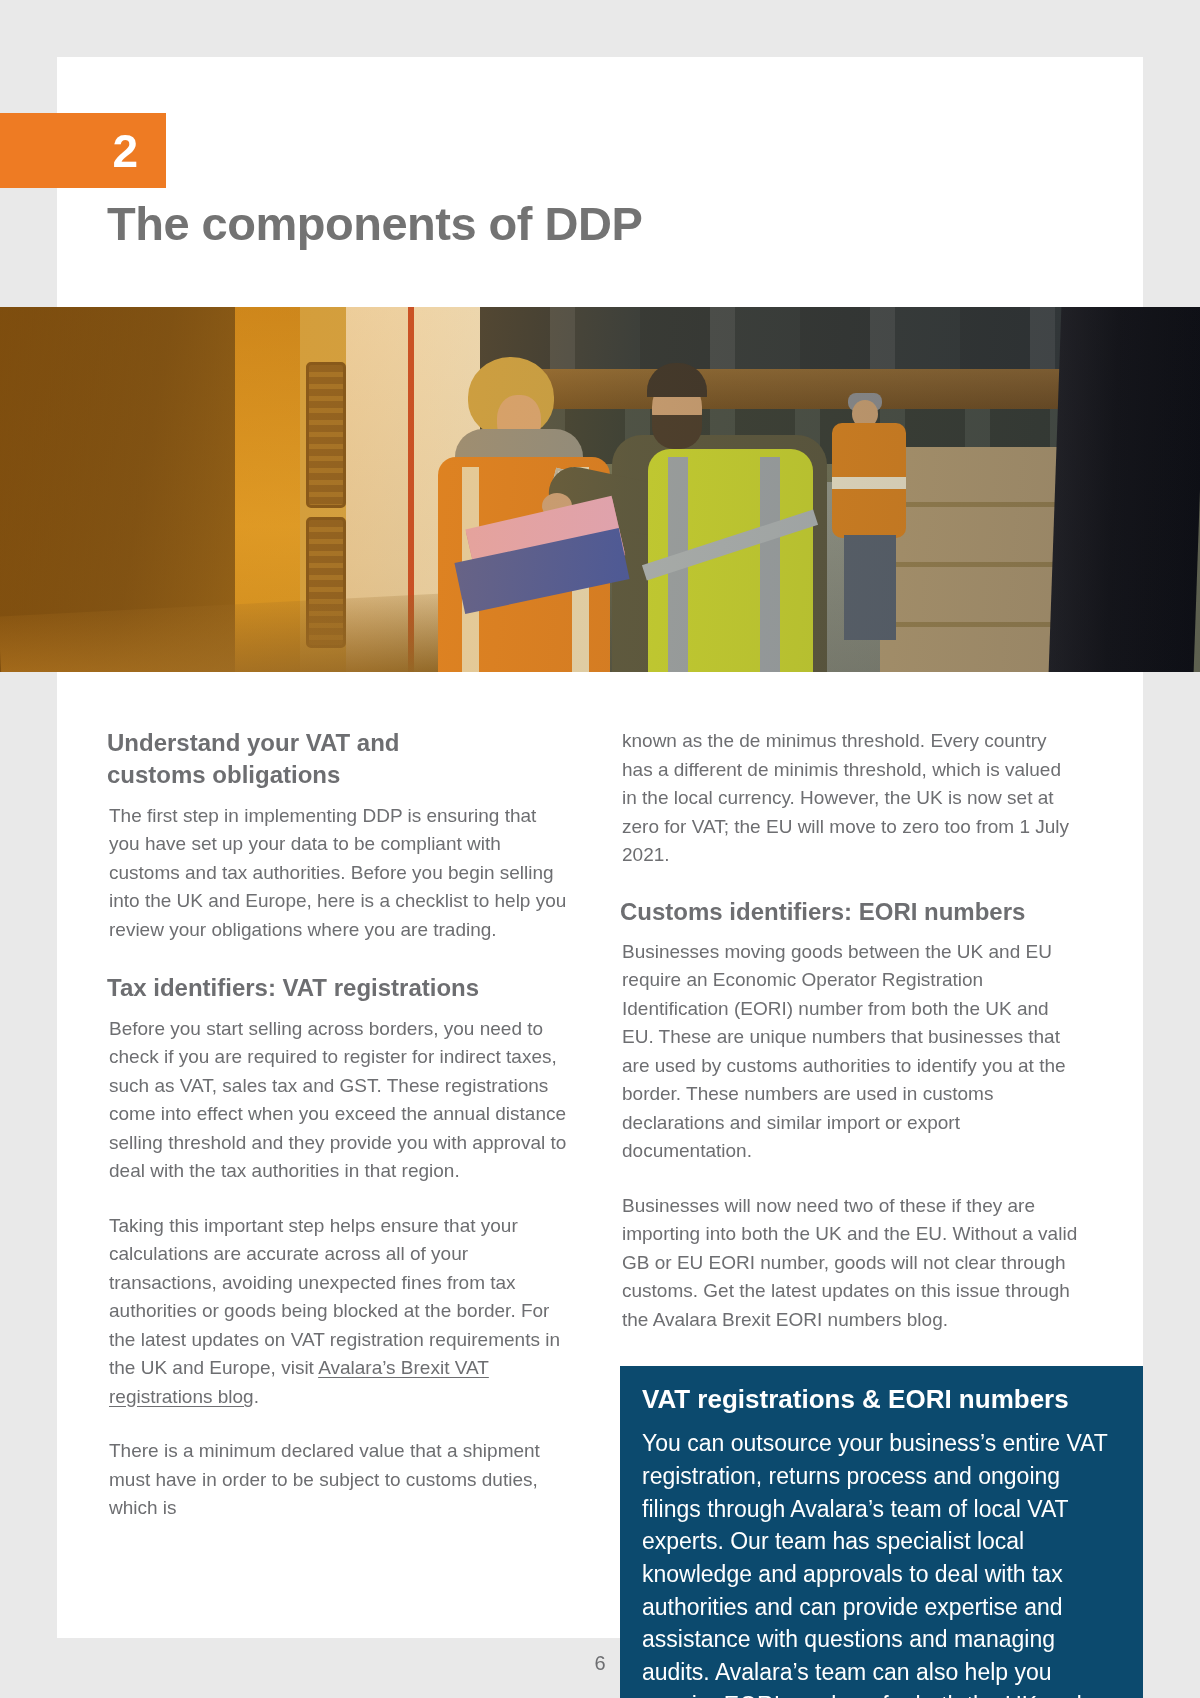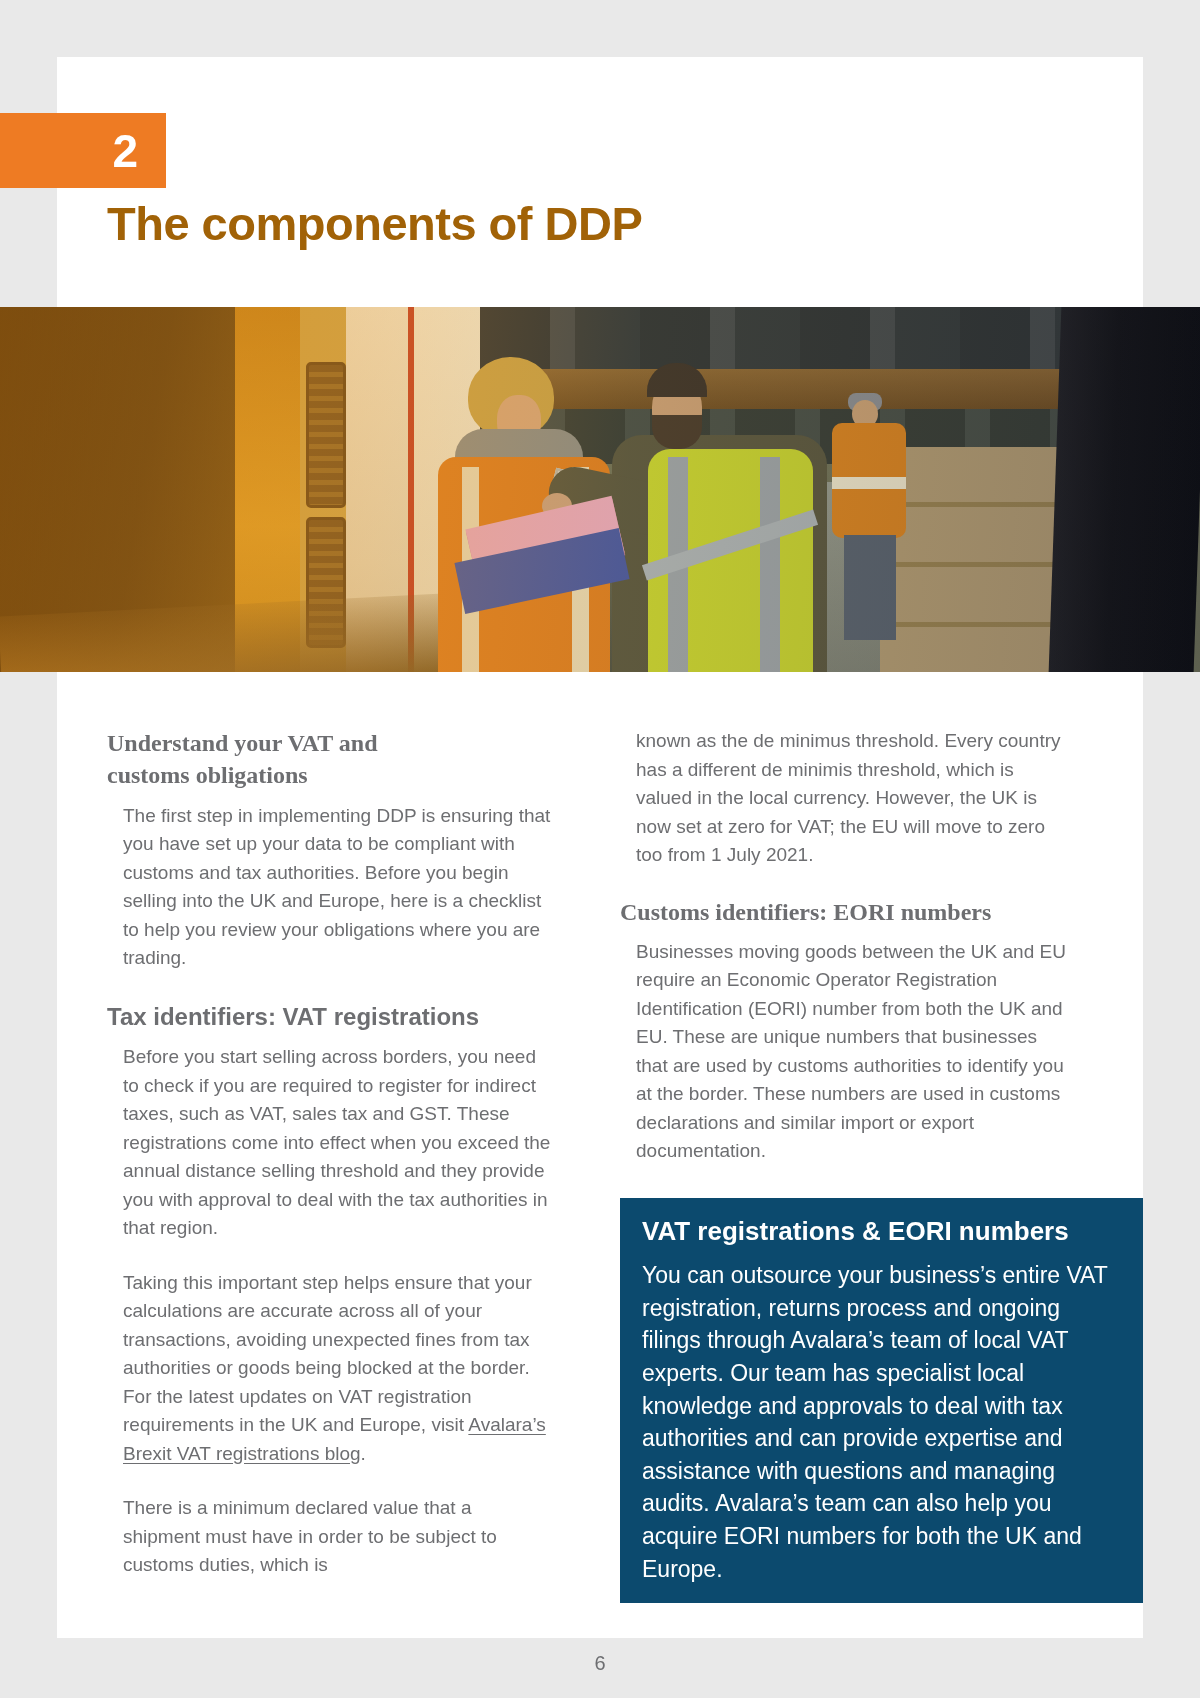--- a/index.html
+++ b/index.html
@@ -10,21 +10,21 @@
     color:#6d6e71;
   }
   .sheet{position:absolute;left:57px;top:57px;width:1086px;height:1581px;background:#ffffff;}
   .chapter-box{
     position:absolute;left:0;top:113px;width:166px;height:75px;background:#ee7b23;
     display:flex;align-items:center;justify-content:flex-end;padding-right:28px;box-sizing:border-box;
   }
   .chapter-box span{color:#fff;font-size:46px;font-weight:bold;}
   h1.page-title{
     position:absolute;left:107px;top:196px;margin:0;width:900px;
-    font-size:47px;font-weight:bold;color:#a16207;letter-spacing:-0.5px;
+    font-size:47px;font-weight:bold;color:#737373;letter-spacing:-0.5px;
   }
   
   .hero{position:absolute;left:0;top:307px;width:1200px;height:365px;overflow:hidden;background:#6e7158;}
   .hero *{position:absolute;}
   .h-vaninterior{left:0;top:0;width:250px;height:365px;background:linear-gradient(100deg,#1c1408 0%,#3c2a0e 55%,#6d4c14 100%);}
   .h-wall{left:235px;top:0;width:70px;height:365px;background:linear-gradient(180deg,#c08119 0%,#d99d27 60%,#c28a1e 100%);}
   .h-ventpanel{left:300px;top:0;width:46px;height:365px;background:#caa348;}
   .h-vent{left:6px;width:34px;border-radius:5px;background:repeating-linear-gradient(180deg,#6e4d1e 0 7px,#8a6527 7px 12px);border:3px solid #5d3f16;}
   .h-vent.v1{top:55px;height:140px;}
   .h-vent.v2{top:210px;height:125px;}
@@ -66,23 +66,23 @@
   .h-m-diag{left:640px;top:230px;width:180px;height:16px;background:#aab2b6;transform:rotate(-18deg);}
   .h-m-face{left:652px;top:72px;width:50px;height:62px;border-radius:45%;background:#c99e74;}
   .h-m-beard{left:652px;top:108px;width:50px;height:34px;border-radius:0 0 22px 22px;background:#45382a;}
   .h-m-hair{left:647px;top:56px;width:60px;height:34px;border-radius:28px 28px 0 0;background:#3a3128;}
   .h-tint{left:0;top:0;width:1200px;height:365px;
     background:linear-gradient(95deg,rgba(233,140,21,.48) 0%,rgba(233,150,40,.28) 32%,rgba(150,120,60,.12) 52%,rgba(25,28,45,.20) 100%);}
   
   .col{position:absolute;top:727px;width:462px;font-size:19px;line-height:1.5;}
   .col-left{left:107px;}
   .col-right{left:620px;}
-  .col p{margin:0 16px 26px;}
+  .col p{margin:0 2px 26px;}
   .col h2{font-size:24px;line-height:1.35;color:#6d6e71;margin:28px 0 10px;font-weight:bold;}
-  .col h2.first{margin-top:0;white-space:pre-line;font-family:Liberation Serif, serif;}
+  .col h2.first{margin-top:0;white-space:pre-line;}
   a.body-link{color:#6d6e71;text-decoration:underline;text-underline-offset:3px;}
   .callout{margin-top:32px;width:523px;box-sizing:border-box;background:#0c4a6e;color:#fff;padding:14px 22px 18px;}
   .callout h3{margin:0 0 8px;font-size:26px;font-weight:bold;color:#fff;}
   .callout p{margin:0;font-size:23px;line-height:1.42;color:#fff;}
   .page-footer{position:absolute;left:0;top:1652px;width:1200px;text-align:center;font-size:20px;color:#6d6e71;}
 </style>
 </head>
 <body>
 
 <div class="sheet"></div>
@@ -146,19 +146,20 @@
   <h2>Tax identifiers: VAT registrations</h2>
   <p>Before you start selling across borders, you need to check if you are required to register for indirect taxes, such as VAT, sales tax and GST. These registrations come into effect when you exceed the annual distance selling threshold and they provide you with approval to deal with the tax authorities in that region.</p>
   <p><span>Taking this important step helps ensure that your calculations are accurate across all of your transactions, avoiding unexpected fines from tax authorities or goods being blocked at the border. For the latest updates on VAT registration requirements in the UK and Europe, visit </span><a href="#" class="body-link">Avalara’s Brexit VAT registrations blog</a><span>.</span></p>
   <p>There is a minimum declared value that a shipment must have in order to be subject to customs duties, which is</p>
 </div>
 
 <div class="col col-right">
   <p>known as the de minimus threshold. Every country has a different de minimis threshold, which is valued in the local currency. However, the UK is now set at zero for VAT; the EU will move to zero too from 1 July 2021.</p>
   <h2 class="first" style="margin-top:2px">Customs identifiers: EORI numbers</h2>
   <p>Businesses moving goods between the UK and EU require an Economic Operator Registration Identification (EORI) number from both the UK and EU. These are unique numbers that businesses that are used by customs authorities to identify you at the border. These numbers are used in customs declarations and similar import or export documentation.</p>
+  <p>Businesses will now need two of these if they are importing into both the UK and the EU. Without a valid GB or EU EORI number, goods will not clear through customs. Get the latest updates on this issue through the Avalara Brexit EORI numbers blog.</p>
   <div class="callout">
     <h3>VAT registrations &amp; EORI numbers</h3>
     <p>You can outsource your business’s entire VAT registration, returns process and ongoing filings through Avalara’s team of local VAT experts. Our team has specialist local knowledge and approvals to deal with tax authorities and can provide expertise and assistance with questions and managing audits. Avalara’s team can also help you acquire EORI numbers for both the UK and Europe.</p>
   </div>
 </div>
 
 <div class="page-footer">6</div>
 
 </body></html>

